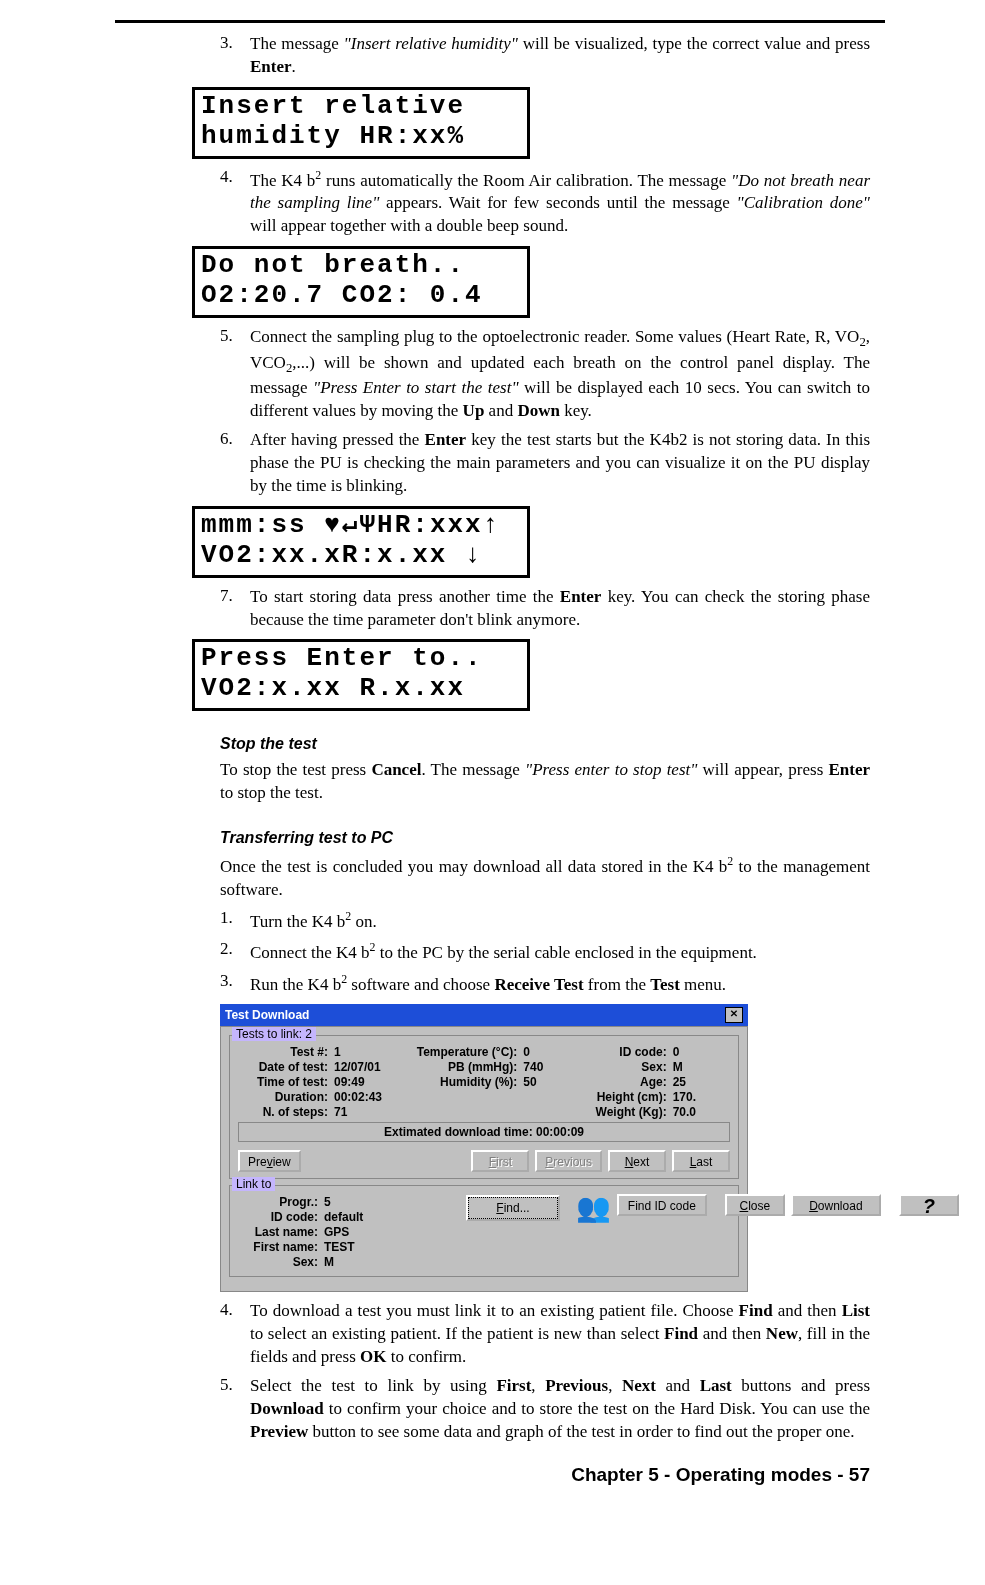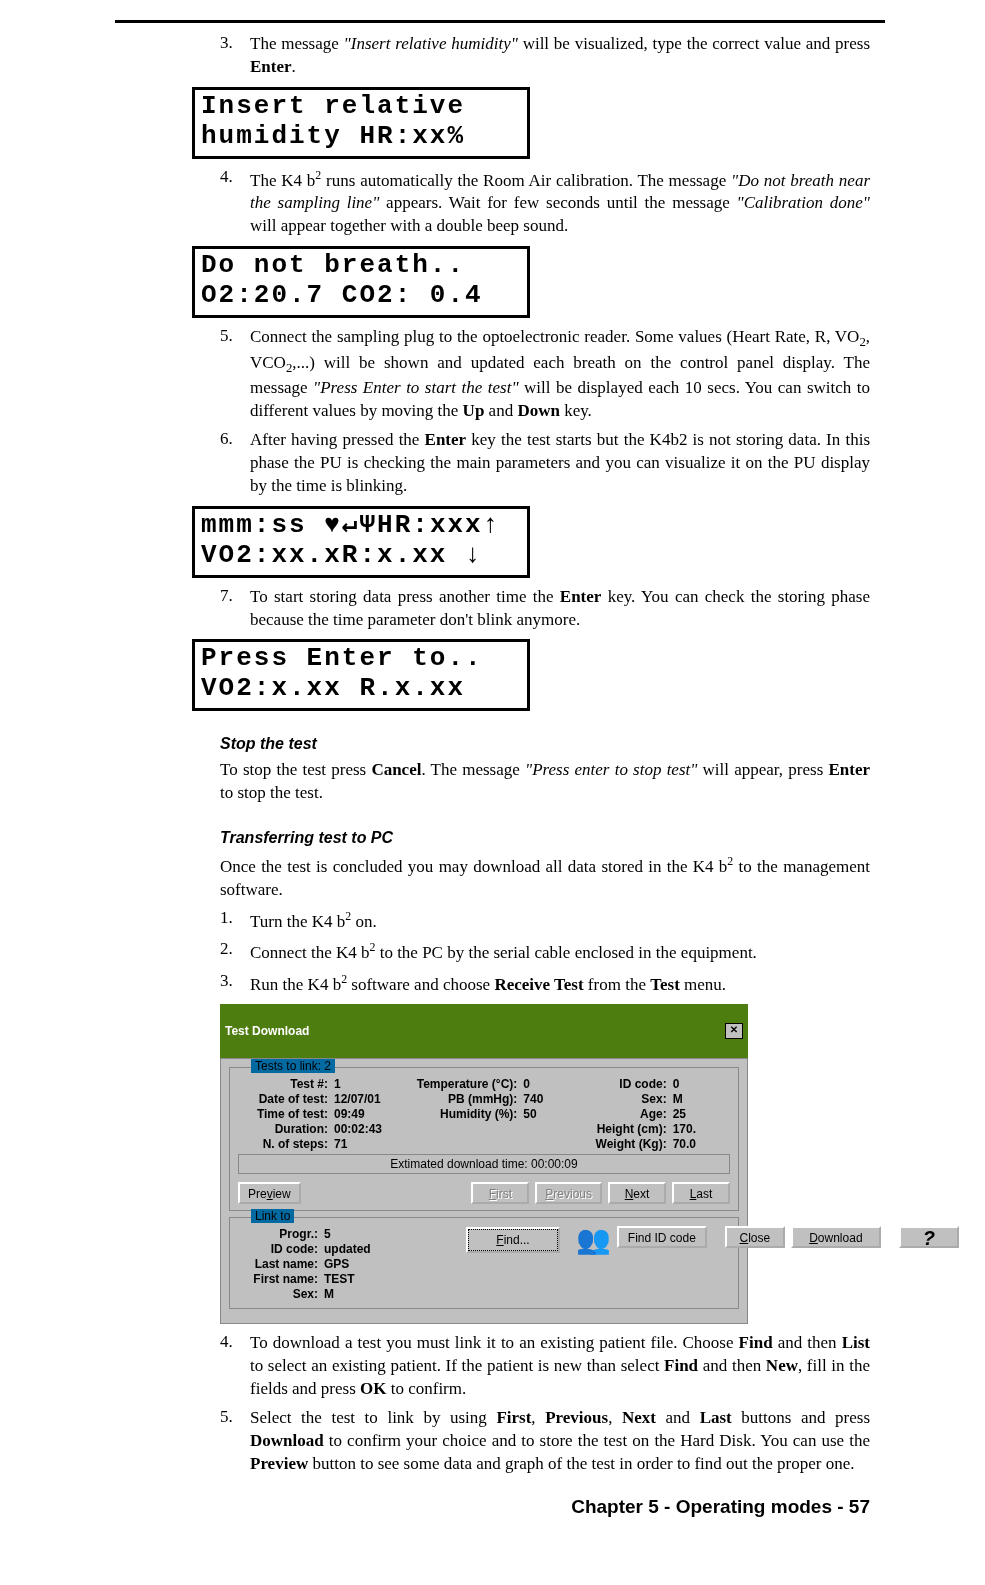--- a/index.html
+++ b/index.html
@@ -58,26 +58,26 @@
     font-weight: bold;
     font-size: 16px;
     margin: 24px 0 6px 0;
     font-style: italic;
   }
   .dialog {
     margin: 8px 0;
     width: 528px;
   }
   .dlg-titlebar {
-    background: #4d7c0f;
+    background: #1d4ed8;
     color: #fff;
     font-family: Tahoma, Arial, sans-serif;
     font-size: 12px;
     font-weight: bold;
-    padding: 19px 5px;
+    padding: 3px 5px;
     display: flex;
     justify-content: space-between;
     align-items: center;
   }
   .dlg-close {
     width: 16px;
     height: 14px;
     background: #c0c0c0;
     border: 1px solid #000;
     color: #000;
@@ -96,22 +96,22 @@
   }
   .groupbox {
     border: 1px solid #888;
     margin: 2px 0 6px 0;
     padding: 8px 8px 6px 8px;
     position: relative;
   }
   .group-title {
     position: absolute;
     top: -9px;
-    left: 21px;
-    background: #0369a1;
+    left: 2px;
+    background: #c4b5fd;
     padding: 0 4px;
     font-size: 12px;
   }
   .field-grid {
     display: flex;
     gap: 16px;
   }
   .field-col {
     flex: 1;
   }
@@ -123,21 +123,21 @@
     text-align: right;
     flex: 0 0 90px;
     padding-right: 6px;
     font-weight: bold;
   }
   .field-value {
     font-weight: bold;
   }
   .est-row {
     text-align: center;
-    font-weight: normal;
+    font-weight: bold;
     border: 1px solid #888;
     padding: 2px 0;
     margin: 2px 0 8px 0;
   }
   .btn-row {
     display: flex;
     gap: 6px;
     align-items: center;
   }
   .btn95 {
@@ -350,21 +350,21 @@
       <div class="groupbox">
         <div class="group-title">Link to</div>
         <div class="link-bottom">
           <div class="link-left">
             <div class="field-row">
                 <div class="field-label" style="flex-basis:80px">Progr.:</div>
                 <div class="field-value">5</div>
               </div>
             <div class="field-row">
                 <div class="field-label" style="flex-basis:80px">ID code:</div>
-                <div class="field-value">updated</div>
+                <div class="field-value">default</div>
               </div>
             <div class="field-row">
                 <div class="field-label" style="flex-basis:80px">Last name:</div>
                 <div class="field-value">GPS</div>
               </div>
             <div class="field-row">
                 <div class="field-label" style="flex-basis:80px">First name:</div>
                 <div class="field-value">TEST</div>
               </div>
             <div class="field-row">

